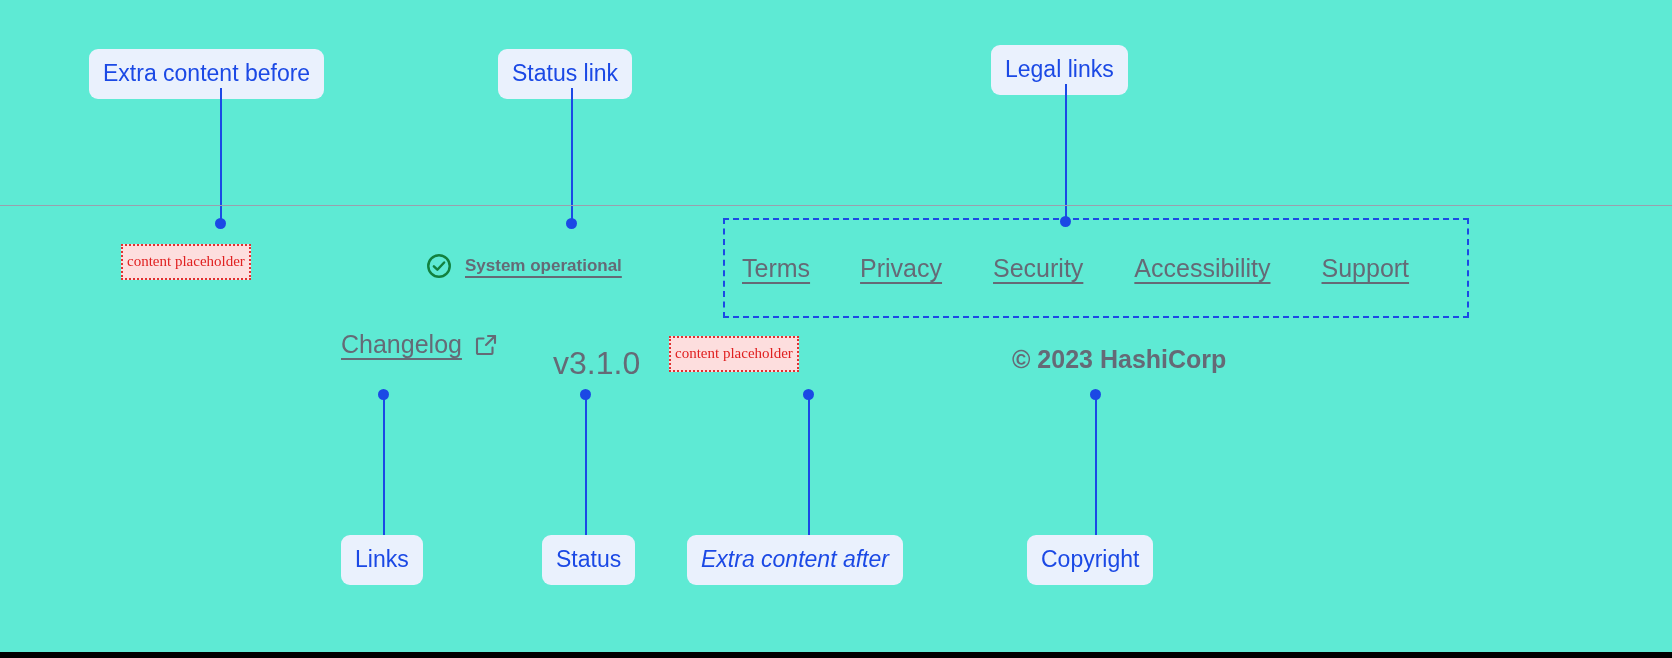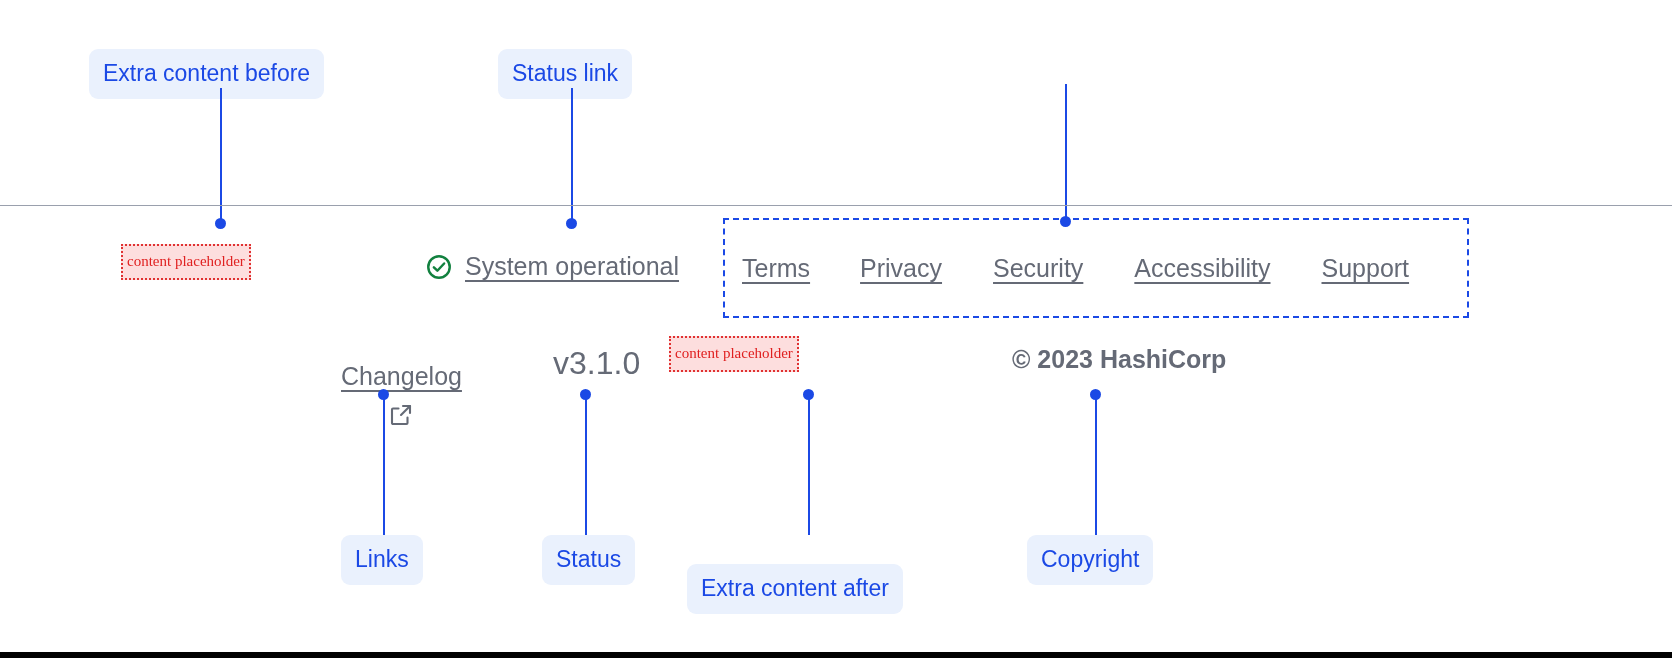--- a/index.html
+++ b/index.html
@@ -7,21 +7,21 @@
     width: 1672px;
     height: 658px;
     background: #000000;
     font-family: "Liberation Sans", sans-serif;
     overflow: hidden;
   }
   #stage {
     position: relative;
     width: 1672px;
     height: 652px;
-    background: #ffffff;
+    background: #5eead4;
   }
 
   
   .callout {
     position: absolute;
     background: #eaf1fd;
     color: #1b49e5;
     border-radius: 9px;
     font-size: 23px;
     line-height: 1;
@@ -66,61 +66,62 @@
 
   
   .status-link {
     position: absolute;
     display: flex;
     align-items: center;
     gap: 12px;
   }
   .status-label {
     color: #656a76;
+    font-size: 17px;
+    text-decoration: underline;
+    text-underline-offset: 5px;
+    text-decoration-thickness: 2px;
+    white-space: nowrap;
+    font-weight: bold;
+  }
+  .status-icon { width: 28px; height: 28px; display: block; }
+
+  .legal-box {
+    position: absolute;
+    border: 2px dashed #1b49e5;
+    display: flex;
+    align-items: center;
+  }
+  .legal-links {
+    position: absolute;
+    display: flex;
+    align-items: center;
+  }
+  .legal-link {
+    color: #656a76;
     font-size: 25px;
     text-decoration: underline;
     text-underline-offset: 5px;
     text-decoration-thickness: 2px;
     white-space: nowrap;
   }
-  .status-icon { width: 28px; height: 28px; display: block; }
-
-  .legal-box {
-    position: absolute;
-    border: 2px dashed #1b49e5;
-    display: flex;
-    align-items: center;
-  }
-  .legal-links {
-    position: absolute;
-    display: flex;
-    align-items: center;
-  }
-  .legal-link {
+  .changelog {
+    position: absolute;
+    display: flex;
+    align-items: center;
+    gap: 12px;
+  }
+  .changelog-label {
     color: #656a76;
     font-size: 25px;
     text-decoration: underline;
     text-underline-offset: 5px;
     text-decoration-thickness: 2px;
     white-space: nowrap;
   }
-  .changelog {
-    position: absolute;
-    display: flex;
-    align-items: center;
-    gap: 12px;
-  }
-  .changelog-label {
-    color: #656a76;
-    font-size: 25px;
-    text-decoration: underline;
-    text-underline-offset: 5px;
-    text-decoration-thickness: 2px;
-    white-space: nowrap;
-  }
   .ext-icon { width: 24px; height: 24px; display: block; }
 
   .version {
     position: absolute;
     color: #656a76;
     font-size: 32px;
     white-space: nowrap;
   }
   .copyright {
     position: absolute;
@@ -135,20 +136,21 @@
 <div id="stage">
 
   <div class="callout" style="left:89px; top:49px;">Extra content before</div>
   <div class="leader" style="left:220px; top:88px; height:134px;"></div>
   <div class="dot" style="left:215px; top:218px;"></div>
 
   <div class="callout" style="left:498px; top:49px;">Status link</div>
   <div class="leader" style="left:571px; top:88px; height:134px;"></div>
   <div class="dot" style="left:566px; top:218px;"></div>
 
+  <div class="callout" style="left:991px; top:45px;">Legal links</div>
   <div class="leader" style="left:1065px; top:84px; height:134px;"></div>
   <div class="dot" style="left:1060px; top:216px;"></div>
 
   <div class="divider" style="top:205px;"></div>
 
   <div class="placeholder" style="left:121px; top:244px;">content placeholder</div>
 
   <div class="status-link" style="left:425px; top:252px;">
     <span style="display:block;">
       <svg class="status-icon" viewBox="0 0 24 24" fill="none" stroke="#12813f" stroke-width="2.1" stroke-linecap="round" stroke-linejoin="round">
@@ -162,21 +164,21 @@
   <div class="legal-box" style="left:723px; top:218px; width:746px; height:100px;"></div>
 
   <div class="legal-links" style="left:742px; top:254px;">
     <a class="legal-link" style="margin-right:50px;">Terms</a>
     <a class="legal-link" style="margin-right:51px;">Privacy</a>
     <a class="legal-link" style="margin-right:51px;">Security</a>
     <a class="legal-link" style="margin-right:51px;">Accessibility</a>
     <a class="legal-link">Support</a>
   </div>
 
-  <div class="changelog" style="left:341px; top:362px;flex-direction:column;">
+  <div class="changelog" style="left:341px; top:330px;">
     <span class="changelog-label">Changelog</span>
     <span style="display:block;">
       <svg class="ext-icon" viewBox="0 0 24 24" fill="none" stroke="#656a76" stroke-width="2.1" stroke-linecap="round" stroke-linejoin="round">
         <path d="M14 3 H21 V10"></path>
         <path d="M21 3 L12 12"></path>
         <path d="M18.5 14.5 V20 a1 1 0 0 1 -1 1 H4 a1 1 0 0 1 -1 -1 V6.5 a1 1 0 0 1 1 -1 H9.5"></path>
       </svg>
     </span>
   </div>
 
@@ -189,19 +191,19 @@
   <div class="dot" style="left:378px; top:389px;"></div>
   <div class="leader" style="left:383px; top:395px; height:140px;"></div>
   <div class="callout" style="left:341px; top:535px;">Links</div>
 
   <div class="dot" style="left:580px; top:389px;"></div>
   <div class="leader" style="left:585px; top:395px; height:140px;"></div>
   <div class="callout" style="left:542px; top:535px;">Status</div>
 
   <div class="dot" style="left:803px; top:389px;"></div>
   <div class="leader" style="left:808px; top:395px; height:140px;"></div>
-  <div class="callout" style="left:687px; top:564px;">Extra content after</div>
+  <div class="callout" style="left:687px; top:535px;font-style:italic;">Extra content after</div>
 
   <div class="dot" style="left:1090px; top:389px;"></div>
   <div class="leader" style="left:1095px; top:395px; height:140px;"></div>
   <div class="callout" style="left:1027px; top:535px;">Copyright</div>
 
 </div>
 
 </body></html>

